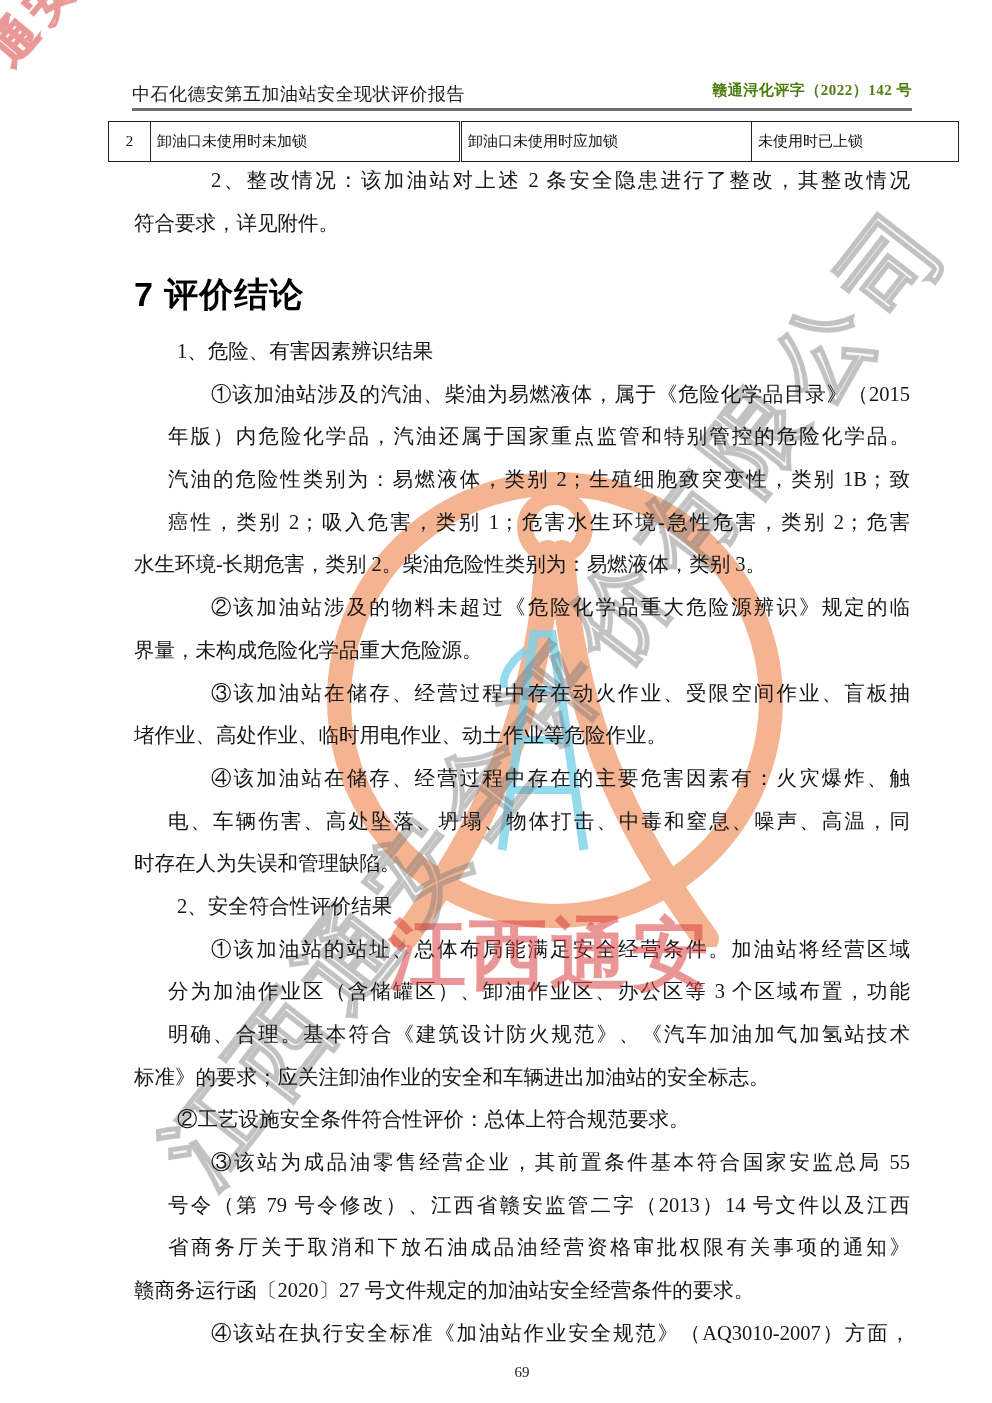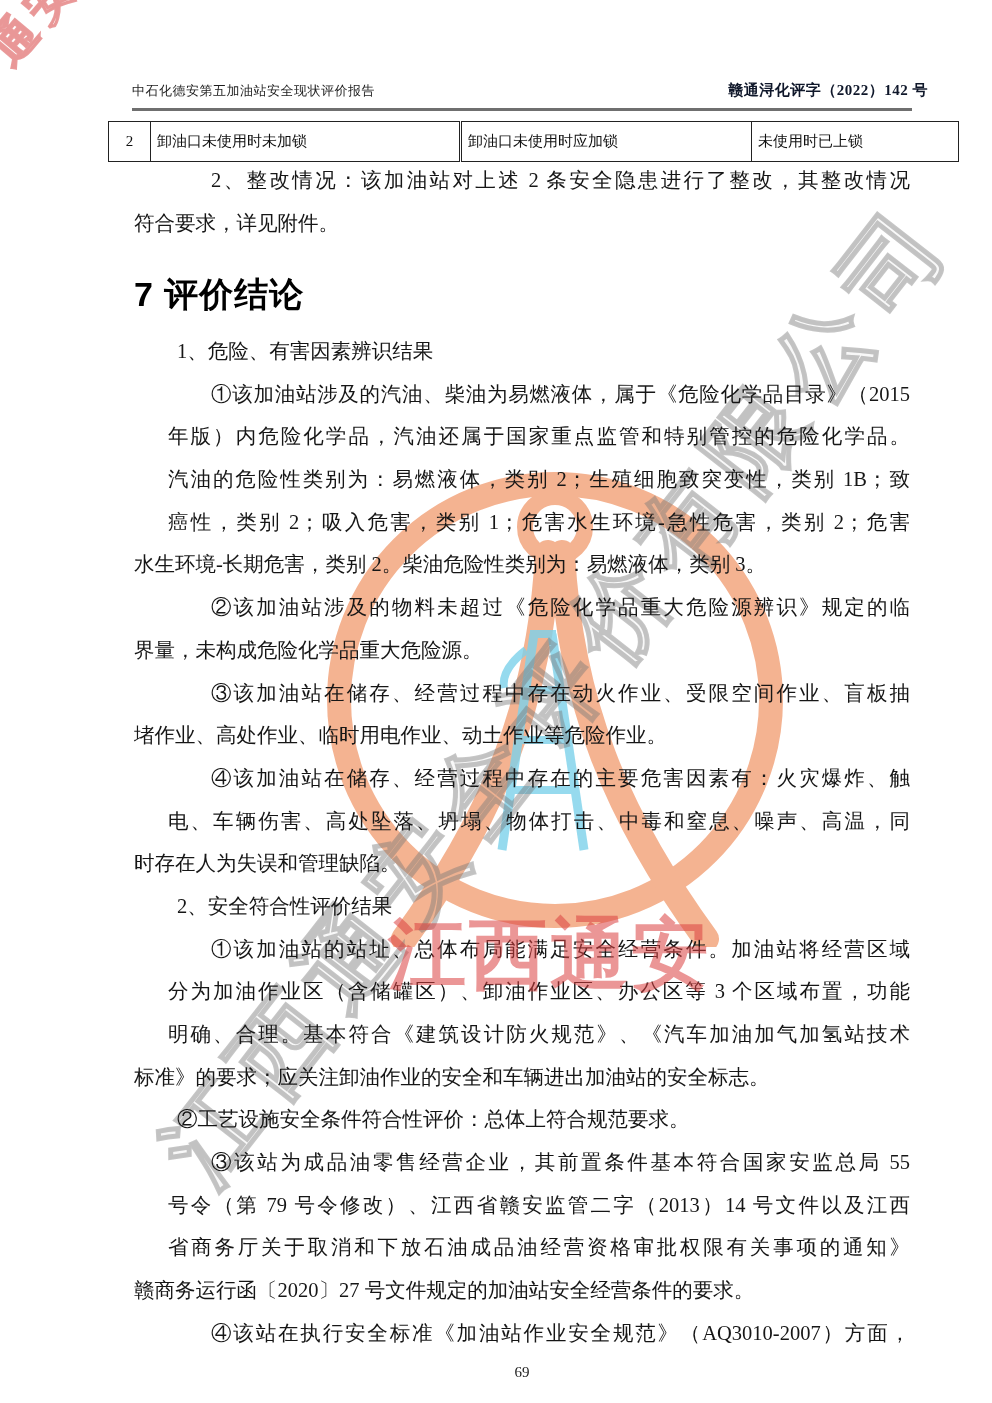--- a/index.html
+++ b/index.html
@@ -8,25 +8,25 @@
     width:992px;height:1403px;
     margin:0 auto;
     background:#ffffff;
     overflow:hidden;
     font-family:"Liberation Serif","DejaVu Serif",serif;
     color:#141414;
   }
   
   .hdr-left{
     position:absolute;left:132px;top:82px;
-    font-size:13px;letter-spacing:.5px;color:#1d1d1d;
+    font-size:18px;letter-spacing:.5px;color:#1d1d1d;
   }
   .hdr-right{
-    position:absolute;right:64px;top:81px;
-    font-size:15px;font-weight:bold;color:#0f172a;letter-spacing:.5px;
+    position:absolute;right:80px;top:81px;
+    font-size:15px;font-weight:bold;color:#4d7c0f;letter-spacing:.5px;
   }
   .hdr-rule{
     position:absolute;left:132px;right:80px;top:108px;height:2.5px;
     background:#6f6f6f;
   }
   
   .tbl{
     position:absolute;left:108px;top:121px;width:804px;height:41px;
     border-collapse:collapse;table-layout:fixed;
     font-size:15px;color:#111;

